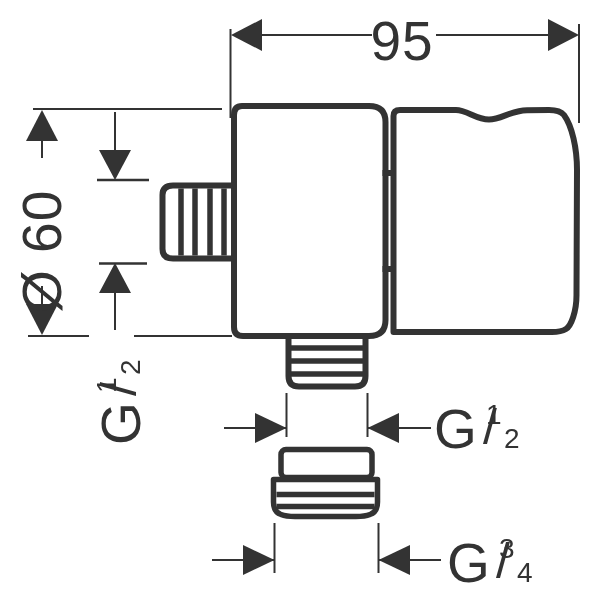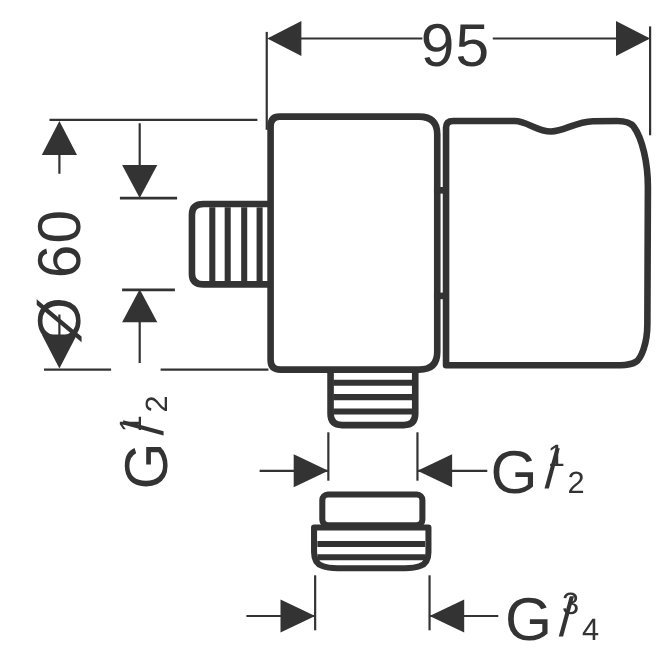--- a/index.html
+++ b/index.html
@@ -1,17 +1,17 @@
 <!DOCTYPE html>
 <html style="--ink: #333333;"><head>
 <meta charset="utf-8">
 <style>
   :root{ --ink:#333333; }
   html,body{ margin:0; padding:0; background:#ffffff; }
-  .stage{ width:484px; height:600px; position:relative; background:#ffffff;padding-left:12px; }
+  .stage{ width:484px; height:600px; position:relative; background:#ffffff; }
   svg{ display:block; }
   .outline{ fill:none; stroke:var(--ink); stroke-width:6; stroke-linejoin:round; }
   .mid{ fill:none; stroke:var(--ink); stroke-width:5.5; stroke-linejoin:round; }
   .thread{ fill:none; stroke:var(--ink); stroke-width:5.5; }
   .thin{ fill:none; stroke:var(--ink); stroke-width:2; }
   .tick{ stroke-width:2.5; }
   .arrow{ fill:var(--ink); stroke:none; }
   text{ fill:var(--ink); font-family:"Liberation Sans","DejaVu Sans",sans-serif; }
   .lbl{ font-size:55px; letter-spacing:1px; }
   .frac{ font-size:28px; }

